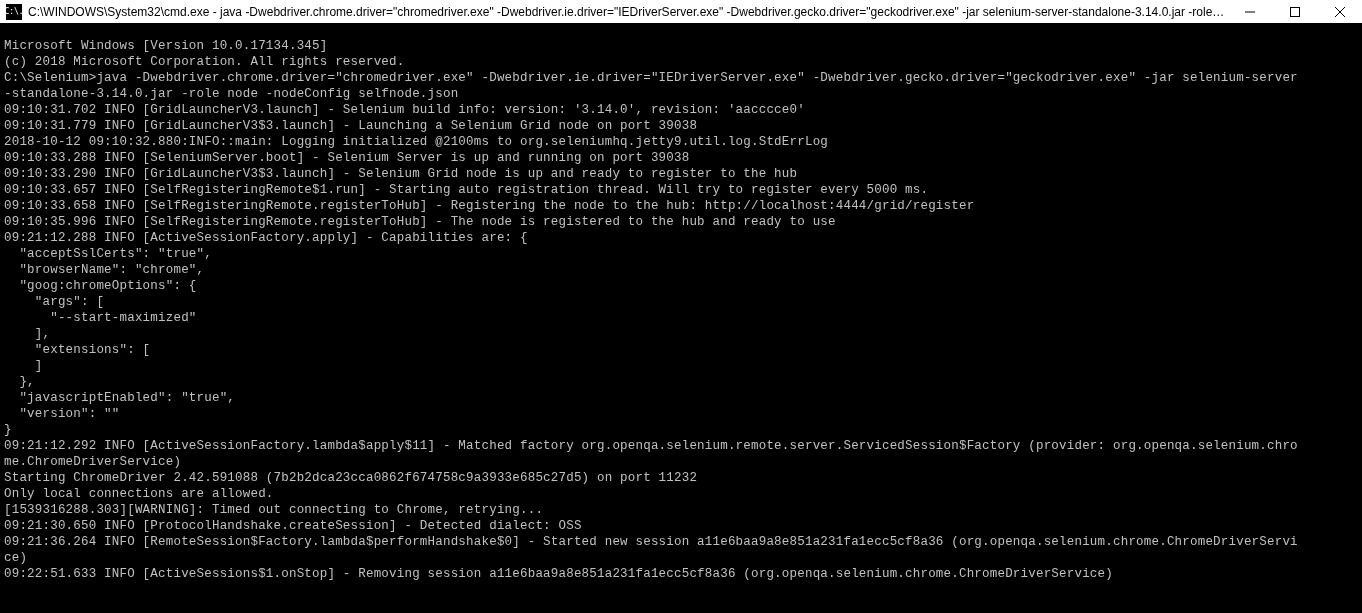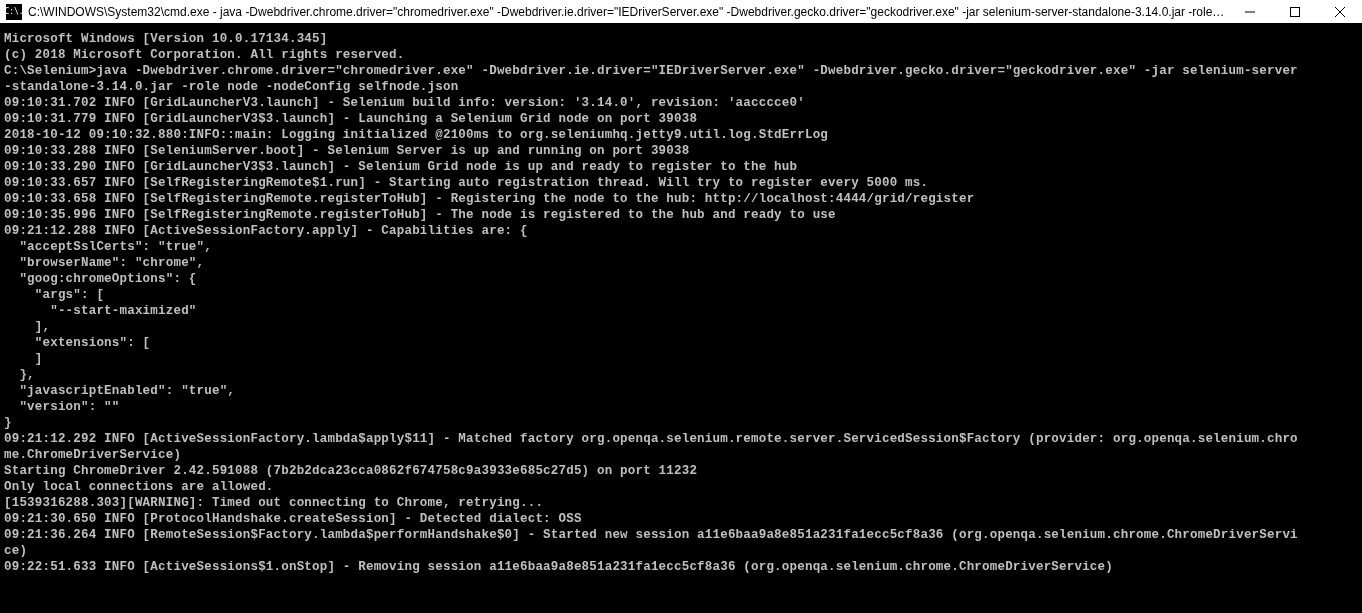--- a/index.html
+++ b/index.html
@@ -52,25 +52,24 @@
     height: 100%;
     display: flex;
     align-items: center;
     justify-content: center;
     font-family: "Segoe UI Symbol", sans-serif;
     font-size: 10px;
     cursor: default;
   }
   .titlebar .win-btn svg { display:block; }
   .terminal {
-    padding: 8px 2px 2px 4px;
+    padding: 15px 2px 2px 4px;
     white-space: pre;
     line-height: 16px;
     letter-spacing: 0.2px;
-    font-weight: bold;
   }
   .line { display:block; }
 </style>
 </head>
 <body>
 
 <div class="titlebar">
   <div class="app-icon">C:\.</div>
   <div class="title-text">C:\WINDOWS\System32\cmd.exe - java  -Dwebdriver.chrome.driver="chromedriver.exe" -Dwebdriver.ie.driver="IEDriverServer.exe" -Dwebdriver.gecko.driver="geckodriver.exe" -jar selenium-server-standalone-3.14.0.jar -role no...</div>
   <div class="win-controls">

